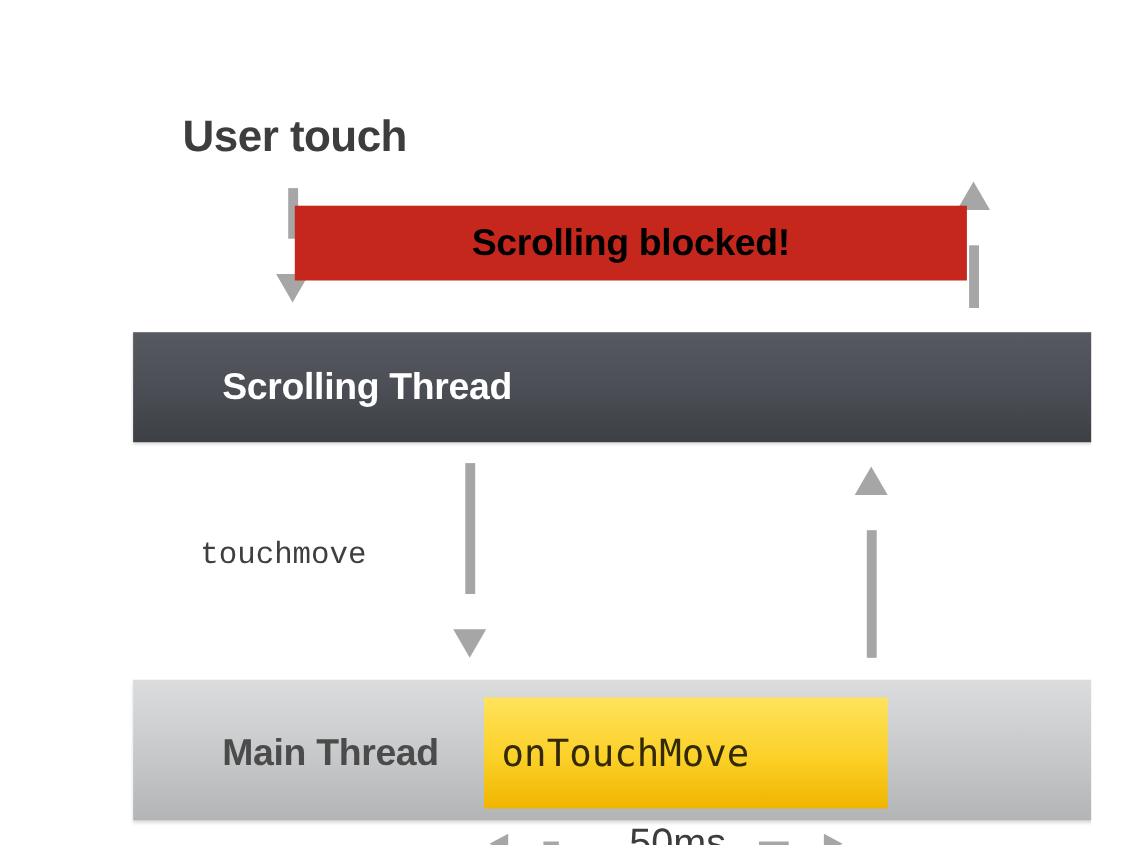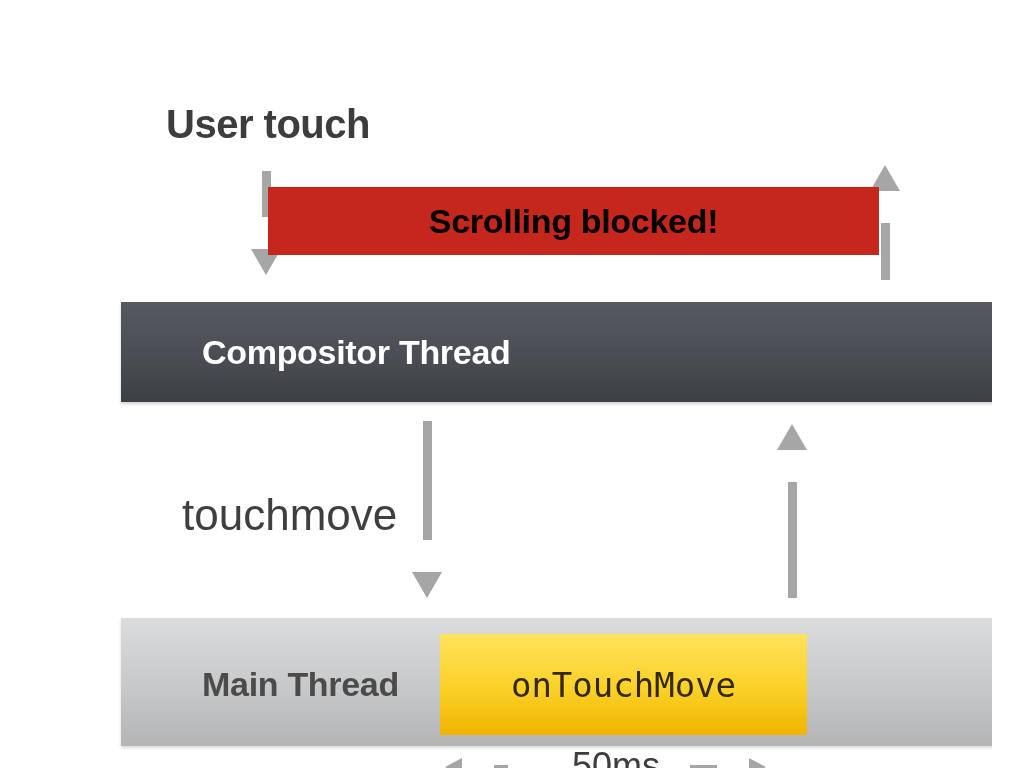--- a/index.html
+++ b/index.html
@@ -65,32 +65,32 @@
     color: #4b4b4b;
     font-size: 34px;
     font-weight: bold;
     letter-spacing: -0.3px;
   }
   .task-block {
     position: absolute;
     left: 303px; top: 0;
     width: 367px; height: 101px;
     background: linear-gradient(to bottom, #ffe35c 0%, #fbd027 55%, #f0b400 100%);
-    display: flex; align-items: center; justify-content: center;
+    display: flex; align-items: center; justify-content: flex-start;
     color: #332905;
     font-family: "DejaVu Sans Mono", monospace;
     font-size: 34px;
   }
 
   .event-label {
     position: absolute;
     left: 118px; top: 426px;
     color: #3f3f3f;
-    font-family: Liberation Sans, sans-serif;
-    font-size: 44px;
+    font-family: Liberation Mono, monospace;
+    font-size: 28px;
   }
 
   .duration-label {
     position: absolute;
     left: 452px; top: 681px;
     width: 200px;
     text-align: center;
     color: #3d3d3d;
     font-size: 36px;
   }
@@ -149,21 +149,21 @@
   <div class="v-arrow arrow-commit">
     <div class="head-up"></div>
     <div class="shaft"></div>
   </div>
 
   <div class="blocked-banner">
     <span>Scrolling blocked!</span>
   </div>
 
   <div class="compositor-bar">
-    <span>Compositor Thread</span>
+    <span>Scrolling Thread</span>
   </div>
 
   <div class="v-arrow arrow-touchmove">
     <div class="shaft"></div>
     <div class="head-down"></div>
   </div>
 
   <div class="event-label">touchmove</div>
 
   <div class="v-arrow arrow-return">

